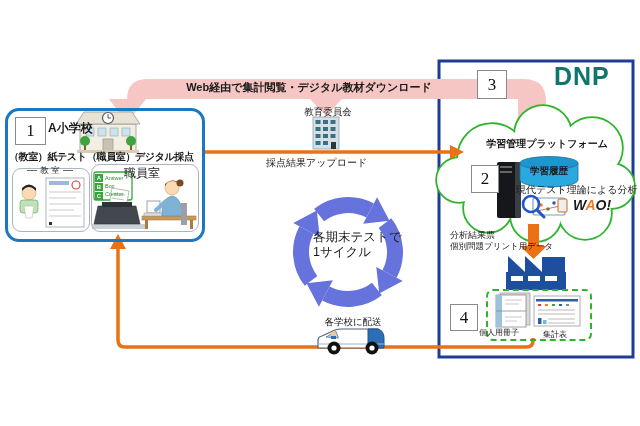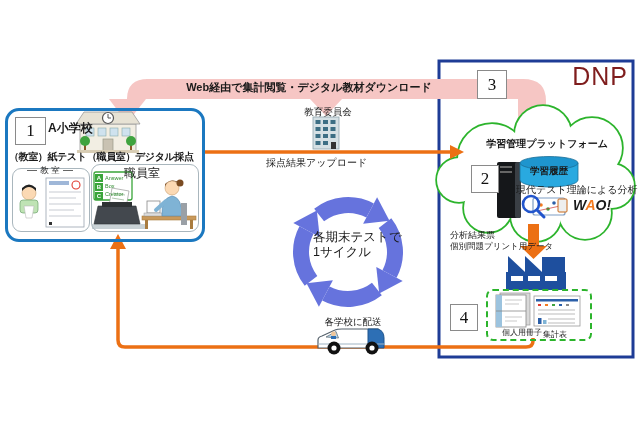--- a/index.html
+++ b/index.html
@@ -19,29 +19,29 @@
   .t{position:absolute;white-space:nowrap;}
   .top-label{left:168px;top:80px;width:282px;text-align:center;font-size:11px;font-weight:bold;}
   .school-name{left:48px;top:120px;font-size:12px;font-weight:bold;}
   .cap-class{left:9px;top:150px;font-size:10px;font-weight:bold;letter-spacing:-0.4px;}
   .cap-staff{left:87px;top:150px;font-size:10px;font-weight:bold;letter-spacing:-0.4px;}
   .room-label{left:14px;top:165px;width:72px;text-align:center;font-size:8.5px;}
   .room-label:before,.room-label:after{content:"";display:inline-block;width:10px;height:1px;background:#666;vertical-align:middle;margin:0 3px;}
   .staff-label{left:124px;top:165px;font-size:12px;font-family:Liberation Serif, serif;}
   .boe-label{left:300px;top:106px;width:56px;text-align:center;font-size:9.5px;}
   .upload-label{left:266px;top:156px;font-size:10px;}
-  .dnp-logo{left:554px;top:62px;width:74px;text-align:right;font-size:25px;font-weight:400;color:#7f1d1d;letter-spacing:1px;}
+  .dnp-logo{left:554px;top:62px;width:74px;font-size:25px;font-weight:700;color:#0f766e;letter-spacing:1px;}
   .cloud-title{left:482px;top:137px;width:126px;text-align:right;font-size:10px;font-weight:bold;}
   .db-label{left:522px;top:165px;width:54px;text-align:center;font-size:9.5px;font-weight:bold;}
   .analysis-label{left:516px;top:183px;font-size:10px;}
   .wao{left:573px;top:197px;font-size:14px;font-weight:900;font-style:italic;}
   .wao .a{color:#f47b20;}
   .out1{left:450px;top:229px;font-size:9px;}
   .out2{left:450px;top:241px;font-size:8.5px;}
-  .booklet-label{left:502px;top:327px;font-size:8px;}
+  .booklet-label{left:479px;top:327px;font-size:8px;}
   .summary-label{left:543px;top:329px;font-size:8px;}
   .cycle-text{left:313px;top:230px;font-size:12.5px;line-height:14.5px;}
   .delivery-label{left:320px;top:316px;width:66px;text-align:center;font-size:9.5px;}
   .abc-letter{position:absolute;width:8px;height:8px;background:#3aa53a;color:#fff;font-size:6px;line-height:8px;text-align:center;font-weight:bold;}
   .abc-line{position:absolute;left:105px;font-size:5.5px;line-height:6px;color:#2e8b2e;}
 </style>
 </head>
 <body>
 
 <div class="canvas">

